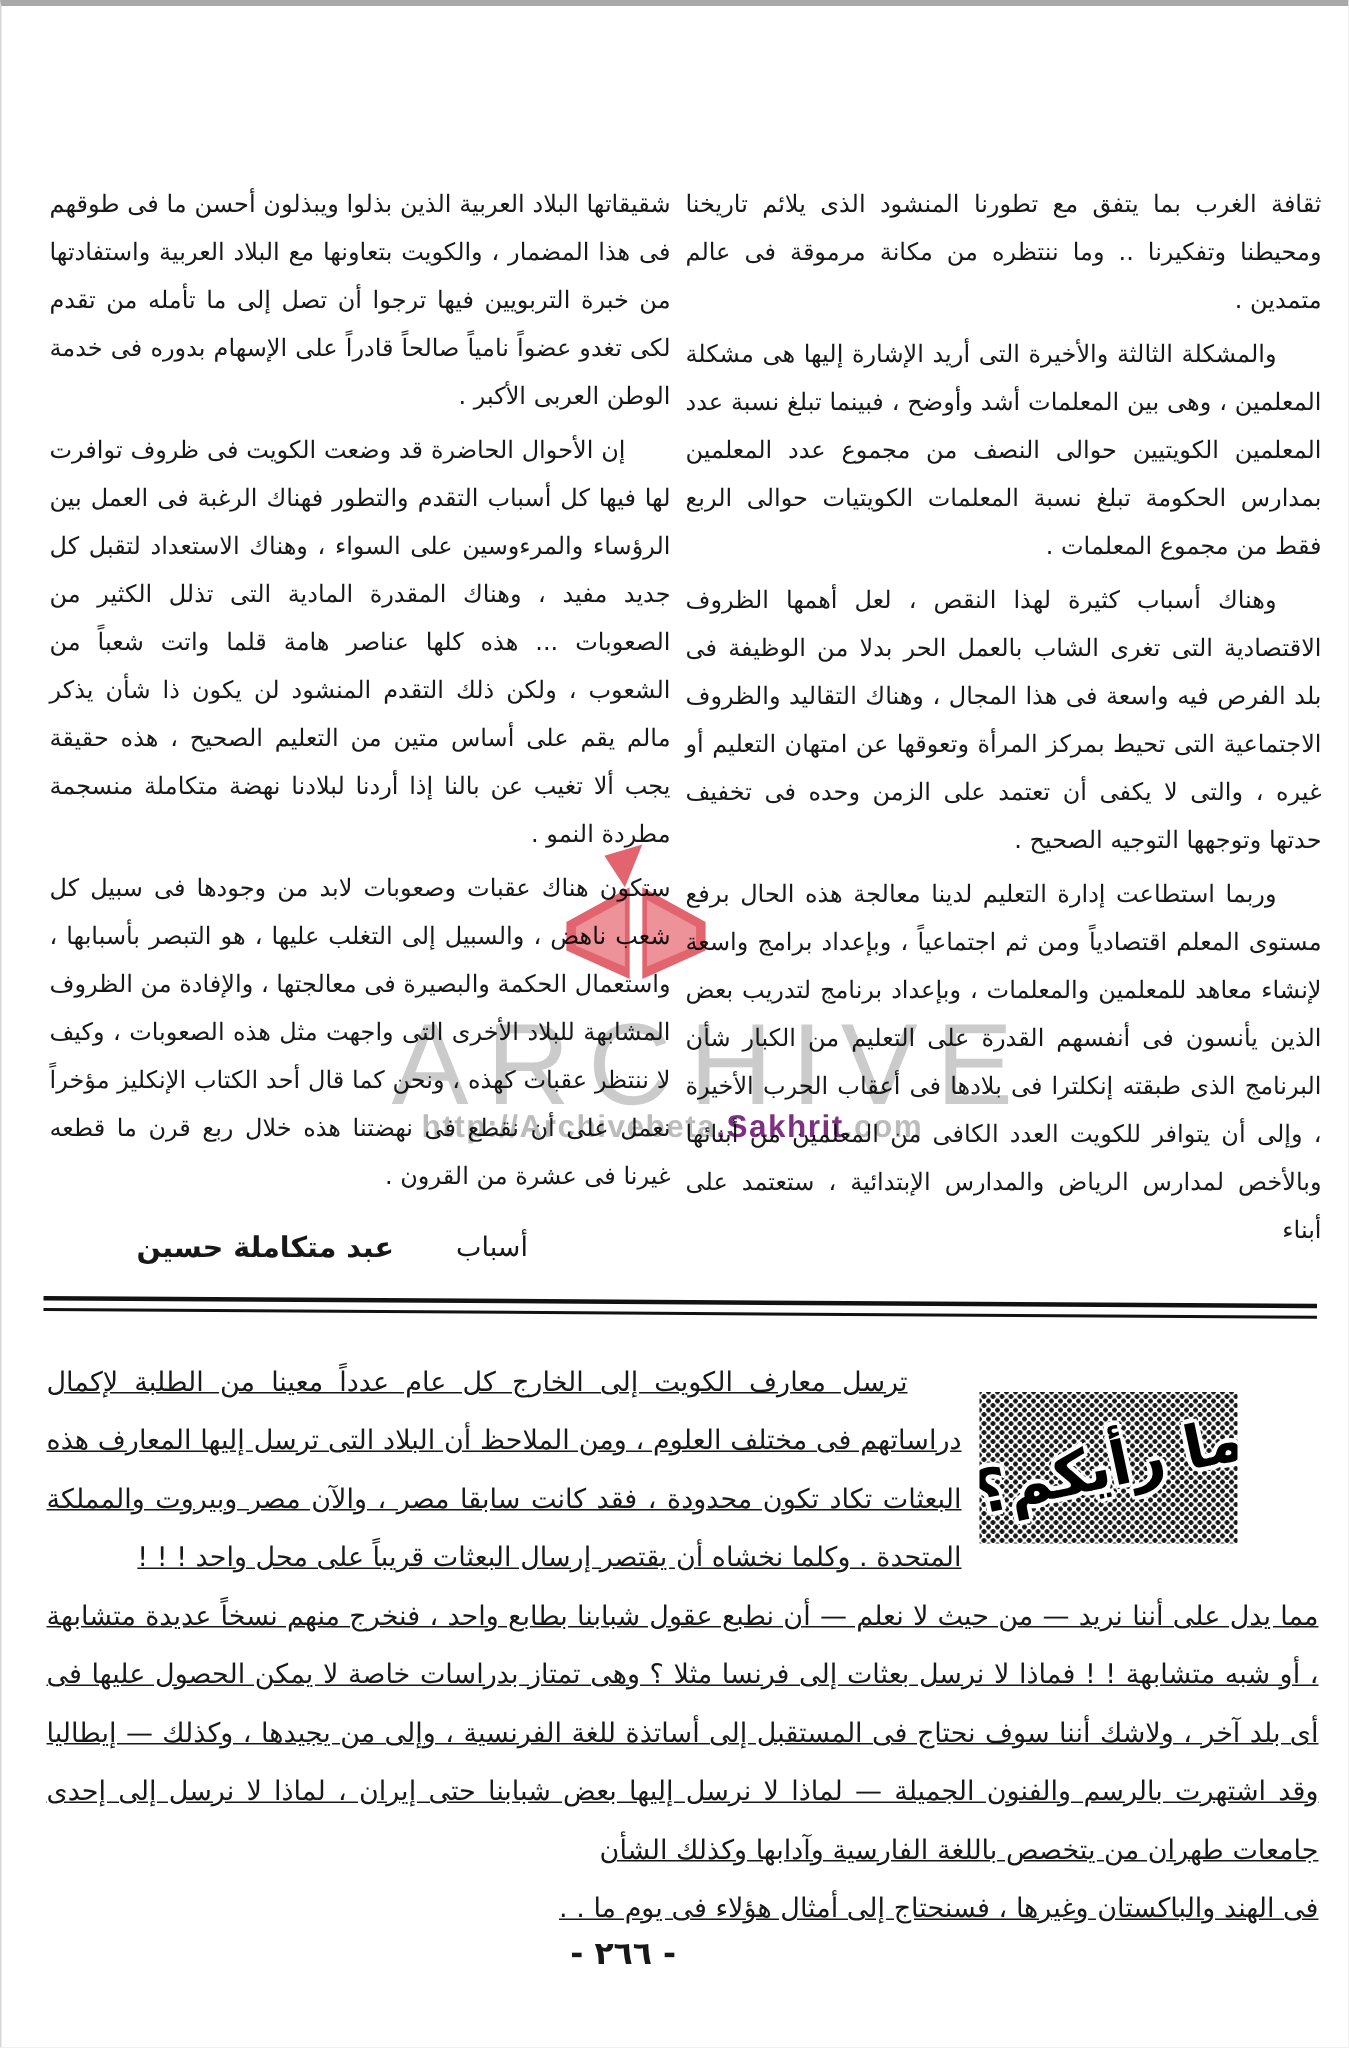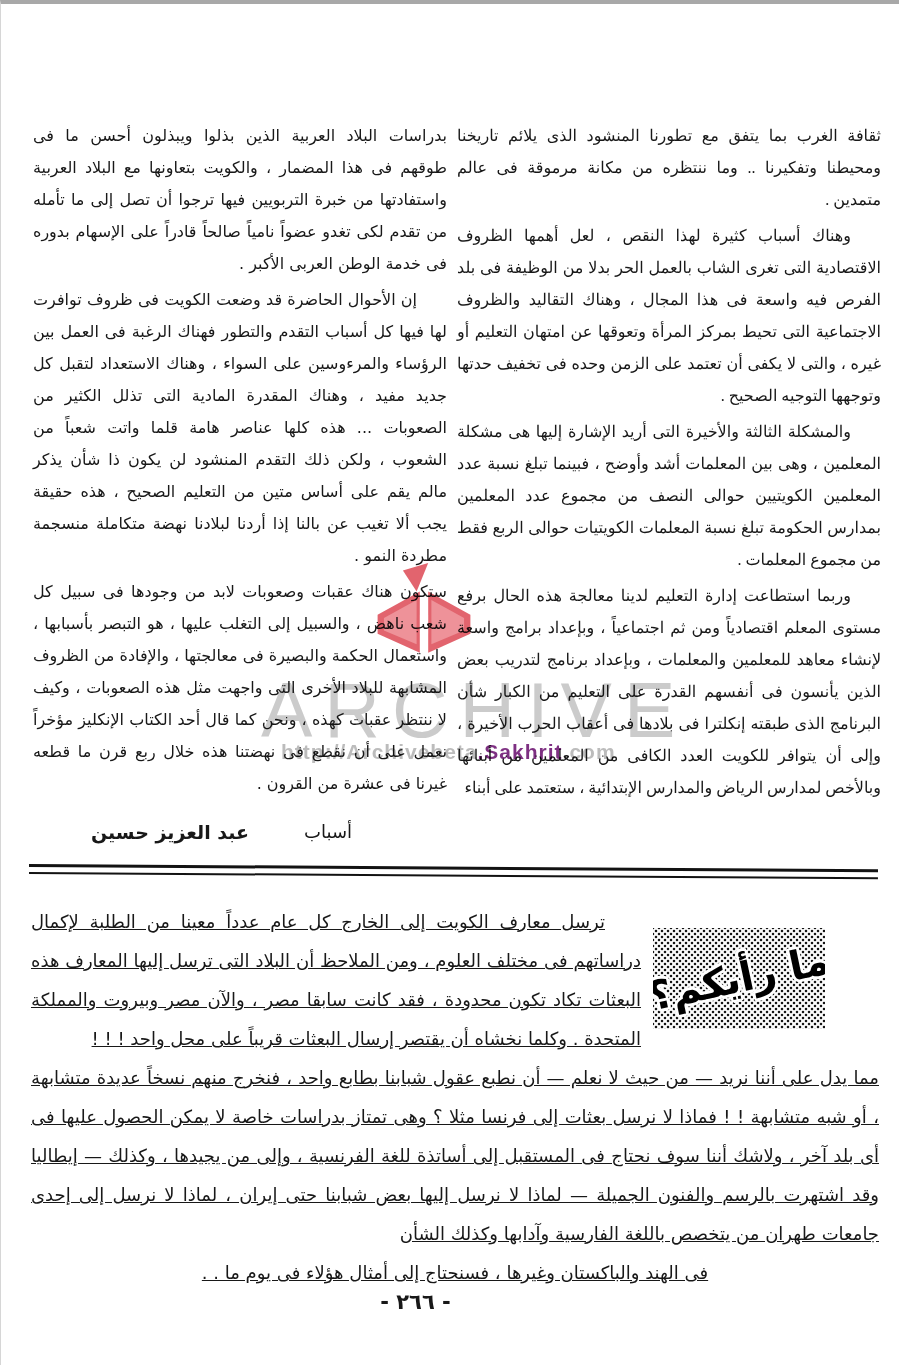--- a/index.html
+++ b/index.html
@@ -16,21 +16,21 @@
     color:#181818;
   }
   
   .col {
     position:absolute; top:116px;
     direction:rtl;
     text-align:justify;
     font-size:16px; line-height:32px;
     z-index:1;
   }
-  .col-right { left:456px; width:424px;font-family:Liberation Serif, serif; }
+  .col-right { left:456px; width:424px; }
   .col-left  { left:32px;  width:414px; }
   .para { margin:0 0 4px 0; }
   .para.ind { text-indent:30px; }
   .signature {
     display:flex; direction:rtl;
     justify-content:space-between;
     margin-top:16px;
     padding:0 95px 0 58px;
     font-size:18px;
   }
@@ -71,21 +71,21 @@
   }
   
   .bottom {
     position:absolute; left:30px; top:898px; width:848px;
     direction:rtl; text-align:justify;
     font-size:18px; line-height:39px;
     z-index:1;
   }
   .b-para { margin:0;text-decoration:underline; }
   .b-para.ind { text-indent:36px; }
-  .b-para.center { text-align:center; }
+  .b-para.center { text-align:right; }
   .title-float {
     float:right;
     width:238px; height:156px;
     position:relative;
   }
   .title-box {
     position:absolute; left:12px; top:26px;
     width:172px; height:101px;
     background-color:#fdfdfd;
     background-image:
@@ -116,32 +116,32 @@
     z-index:1;
   }
 </style>
 </head>
 <body>
 
 <div class="page">
 
   <div class="col col-right">
     <p class="para">ثقافة الغرب بما يتفق مع تطورنا المنشود الذى يلائم تاريخنا ومحيطنا وتفكيرنا .. وما ننتظره من مكانة مرموقة فى عالم متمدين .</p>
+    <p class="para ind">والمشكلة الثالثة والأخيرة التى أريد الإشارة إليها هى مشكلة المعلمين ، وهى بين المعلمات أشد وأوضح ، فبينما تبلغ نسبة عدد المعلمين الكويتيين حوالى النصف من مجموع عدد المعلمين بمدارس الحكومة تبلغ نسبة المعلمات الكويتيات حوالى الربع فقط من مجموع المعلمات .</p>
     <p class="para ind">وهناك أسباب كثيرة لهذا النقص ، لعل أهمها الظروف الاقتصادية التى تغرى الشاب بالعمل الحر بدلا من الوظيفة فى بلد الفرص فيه واسعة فى هذا المجال ، وهناك التقاليد والظروف الاجتماعية التى تحيط بمركز المرأة وتعوقها عن امتهان التعليم أو غيره ، والتى لا يكفى أن تعتمد على الزمن وحده فى تخفيف حدتها وتوجهها التوجيه الصحيح .</p>
-    <p class="para ind">والمشكلة الثالثة والأخيرة التى أريد الإشارة إليها هى مشكلة المعلمين ، وهى بين المعلمات أشد وأوضح ، فبينما تبلغ نسبة عدد المعلمين الكويتيين حوالى النصف من مجموع عدد المعلمين بمدارس الحكومة تبلغ نسبة المعلمات الكويتيات حوالى الربع فقط من مجموع المعلمات .</p>
     <p class="para ind">وربما استطاعت إدارة التعليم لدينا معالجة هذه الحال برفع مستوى المعلم اقتصادياً ومن ثم اجتماعياً ، وبإعداد برامج واسعة لإنشاء معاهد للمعلمين والمعلمات ، وبإعداد برنامج لتدريب بعض الذين يأنسون فى أنفسهم القدرة على التعليم من الكبار شأن البرنامج الذى طبقته إنكلترا فى بلادها فى أعقاب الحرب الأخيرة ، وإلى أن يتوافر للكويت العدد الكافى من المعلمين من أبنائها وبالأخص لمدارس الرياض والمدارس الإبتدائية ، ستعتمد على أبناء</p>
   </div>
 
   <div class="col col-left">
-    <p class="para">بدراسات البلاد العربية الذين بذلوا ويبذلون أحسن ما فى طوقهم فى هذا المضمار ، والكويت بتعاونها مع البلاد العربية واستفادتها من خبرة التربويين فيها ترجوا أن تصل إلى ما تأمله من تقدم لكى تغدو عضواً نامياً صالحاً قادراً على الإسهام بدوره فى خدمة الوطن العربى الأكبر .</p>
+    <p class="para">شقيقاتها البلاد العربية الذين بذلوا ويبذلون أحسن ما فى طوقهم فى هذا المضمار ، والكويت بتعاونها مع البلاد العربية واستفادتها من خبرة التربويين فيها ترجوا أن تصل إلى ما تأمله من تقدم لكى تغدو عضواً نامياً صالحاً قادراً على الإسهام بدوره فى خدمة الوطن العربى الأكبر .</p>
     <p class="para ind">إن الأحوال الحاضرة قد وضعت الكويت فى ظروف توافرت لها فيها كل أسباب التقدم والتطور فهناك الرغبة فى العمل بين الرؤساء والمرءوسين على السواء ، وهناك الاستعداد لتقبل كل جديد مفيد ، وهناك المقدرة المادية التى تذلل الكثير من الصعوبات ... هذه كلها عناصر هامة قلما واتت شعباً من الشعوب ، ولكن ذلك التقدم المنشود لن يكون ذا شأن يذكر مالم يقم على أساس متين من التعليم الصحيح ، هذه حقيقة يجب ألا تغيب عن بالنا إذا أردنا لبلادنا نهضة متكاملة منسجمة مطردة النمو .</p>
     <p class="para">ستكون هناك عقبات وصعوبات لابد من وجودها فى سبيل كل شعب ناهض ، والسبيل إلى التغلب عليها ، هو التبصر بأسبابها ، واستعمال الحكمة والبصيرة فى معالجتها ، والإفادة من الظروف المشابهة للبلاد الأخرى التى واجهت مثل هذه الصعوبات ، وكيف لا ننتظر عقبات كهذه ، ونحن كما قال أحد الكتاب الإنكليز مؤخراً نعمل على أن نقطع فى نهضتنا هذه خلال ربع قرن ما قطعه غيرنا فى عشرة من القرون .</p>
     <div class="signature">
       <span>أسباب</span>
-      <span class="sig-name">عبد العزيز حسين</span>
+      <span class="sig-name">عبد متكاملة حسين</span>
     </div>
   </div>
 
   <div class="watermark">
     <svg class="wm-book" viewBox="0 0 96 110" xmlns="http://www.w3.org/2000/svg">
       <polygon points="28,8 52,1 41,28" fill="#de4f5a"></polygon>
       <polygon points="4,50 44,28 44,86 4,68" fill="#de4f5a"></polygon>
       <polygon points="52,28 92,50 92,68 52,86" fill="#de4f5a"></polygon>
       <polygon points="10,53 41,36 41,78 10,65" fill="#ec838b"></polygon>
       <polygon points="55,36 86,53 86,65 55,78" fill="#ec838b"></polygon>

